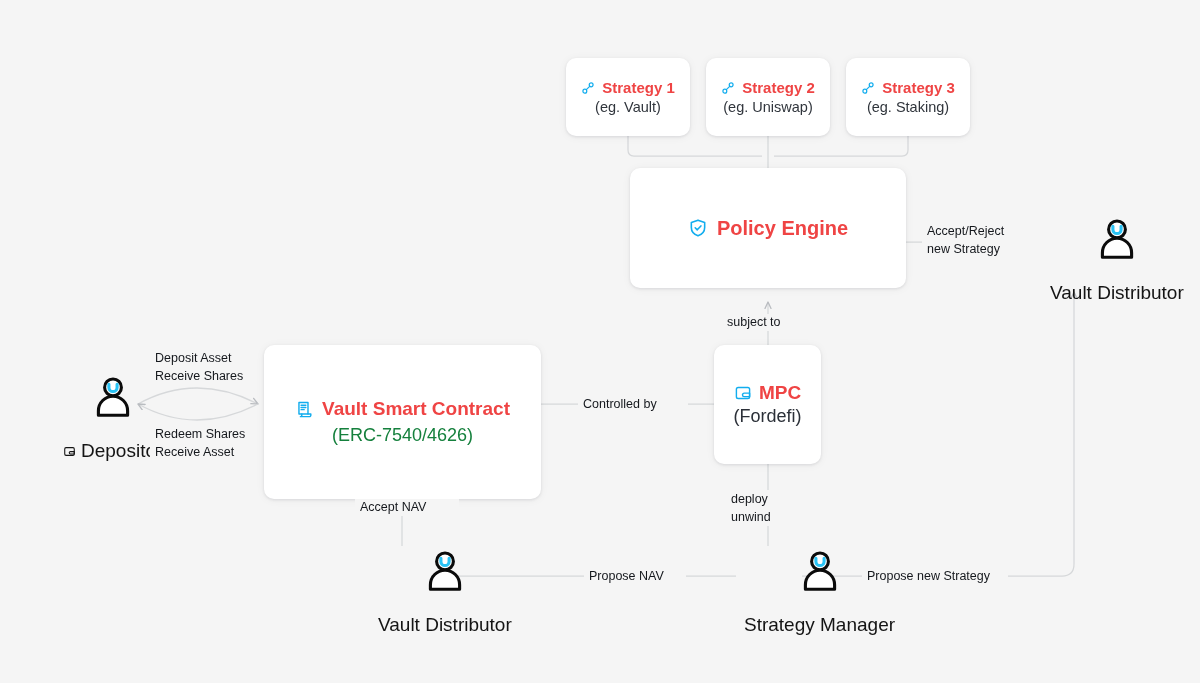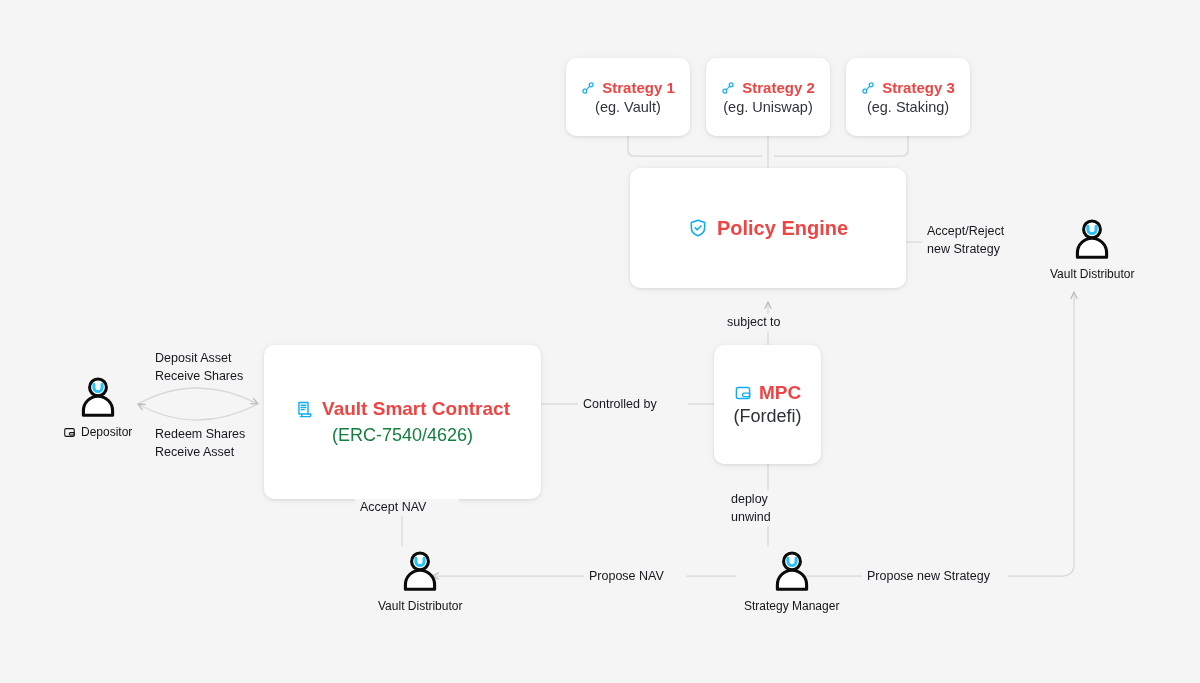--- a/index.html
+++ b/index.html
@@ -56,22 +56,22 @@
   #mpc .title{font-size:19px;gap:7px;}
   #mpc .sub{font-size:18px;color:#2b3038;margin-top:2px;}
 
   
   .actor{
     position:absolute;
     display:flex;flex-direction:column;align-items:center;
   }
   .actor .glyph{width:48px;height:48px;display:block;}
   .actor .name{
-    margin-top:5px;
-    font-size:12px;
+    margin-top:20px;
+    font-size:19px;
     color:#141414;
     white-space:nowrap;
     display:flex;align-items:center;gap:5px;
   }
   #actor-depositor{left:63px;top:372px;}
   #actor-vault-distributor-top{left:1050px;top:214px;}
   #actor-vault-distributor-bottom{left:378px;top:546px;}
   #actor-strategy-manager{left:744px;top:546px;}
 
   

